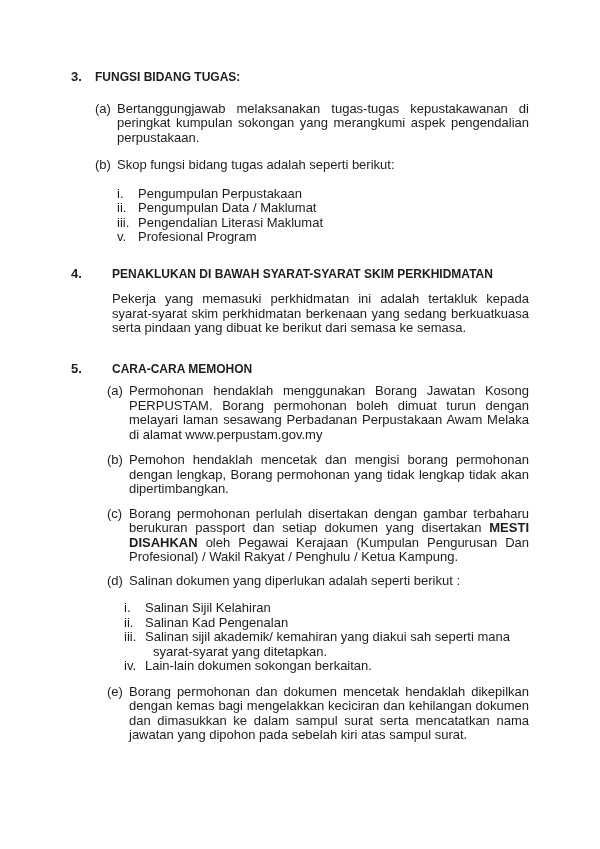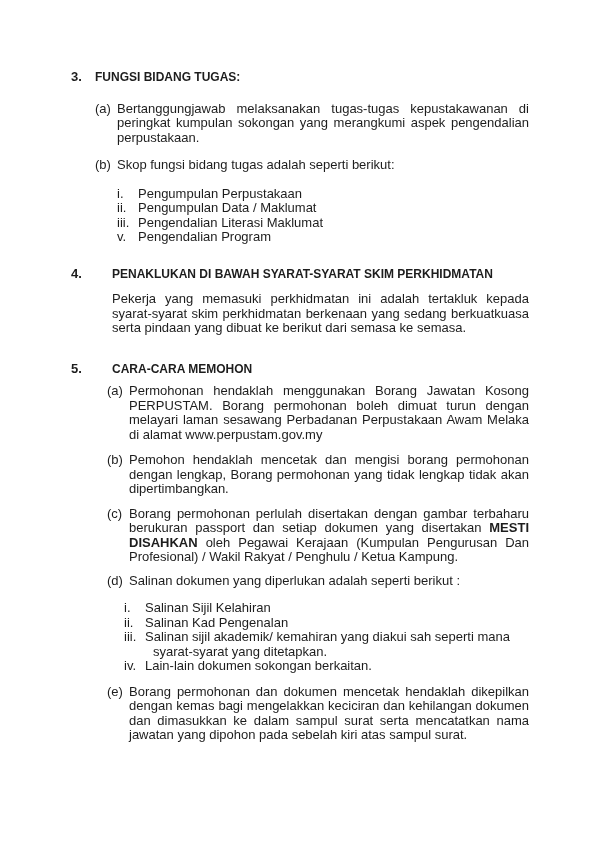--- a/index.html
+++ b/index.html
@@ -81,21 +81,21 @@
       <div class="row s3-sub">
         <span class="lbl">ii.</span>
         <p class="txt">Pengumpulan Data / Maklumat</p>
       </div>
       <div class="row s3-sub">
         <span class="lbl">iii.</span>
         <p class="txt">Pengendalian Literasi Maklumat</p>
       </div>
       <div class="row s3-sub">
         <span class="lbl">v.</span>
-        <p class="txt">Pengendalian Program</p>
+        <p class="txt">Profesional Program</p>
       </div>
     </div>
   </section>
 
   <section class="sec4">
     <div class="row s4-head">
       <span class="num num-w41">4.</span>
       <h2 class="heading">PENAKLUKAN DI BAWAH SYARAT-SYARAT SKIM PERKHIDMATAN</h2>
     </div>
     <p class="s4-para justify">Pekerja yang memasuki perkhidmatan ini adalah tertakluk kepada syarat-syarat skim perkhidmatan berkenaan yang sedang berkuatkuasa serta pindaan yang dibuat ke berikut dari semasa ke semasa.</p>

